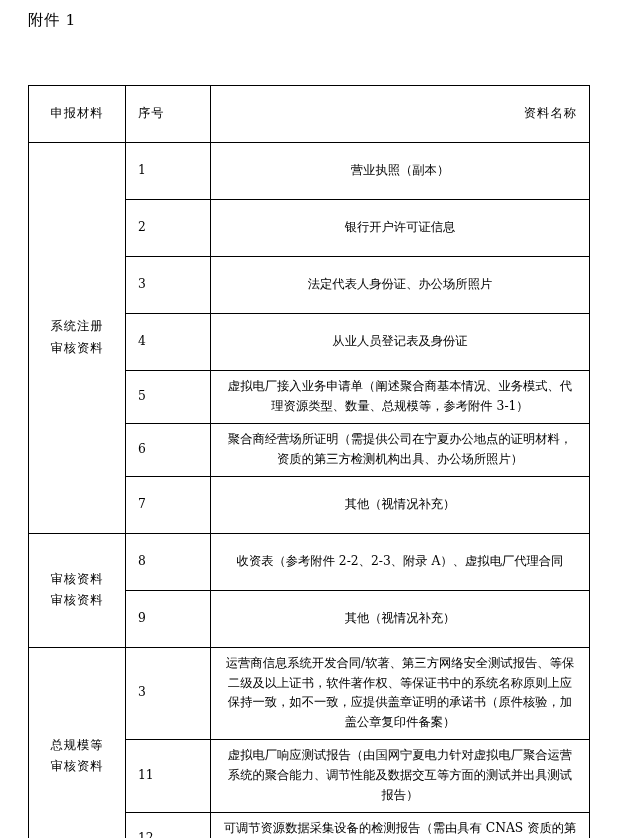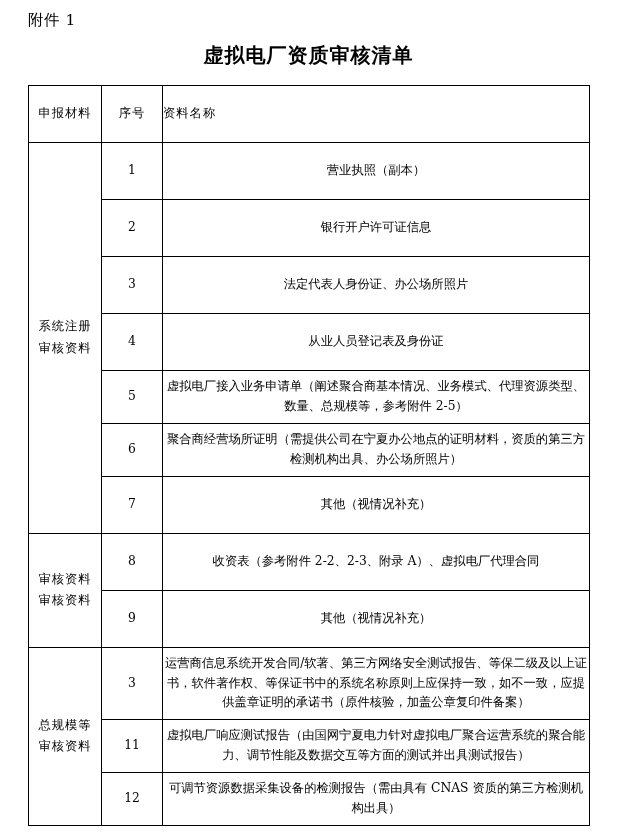--- a/index.html
+++ b/index.html
@@ -46,63 +46,62 @@
     left: 28px;
     top: 85px;
     width: 562px;
     border-collapse: collapse;
     table-layout: fixed;
   }
   table.checklist td {
     border: 1px solid #000000;
     font-size: 12.3px;
     line-height: 1.62;
-    padding: 6px 0;
+    padding: 6px 12px;
     vertical-align: middle;
     font-family: "DejaVu Serif", "Liberation Serif", serif;
   }
   td.col-group {
     width: 72px;
     text-align: center;
     letter-spacing: 1px;
   }
   td.col-no {
     width: 60px;
-    text-align: center;
+    text-align: left;
   }
   td.col-name {
     text-align: center;
     padding-left: 10px;
     padding-right: 10px;
   }
   thead td {
     text-align: center;
     height: 44px;
   }
   td.head-group, td.head-no {
     letter-spacing: 1px;
   }
   td.head-name {
-    text-align: left;
+    text-align: right;
     letter-spacing: 1px;
   }
   .group-cell-inner {
     display: block;
     line-height: 1.75;
   }
   .r-tall td { height: 44px; }
 </style>
 </head>
 <body>
 
 <div class="page">
 
   <div class="attachment-label">附件 1</div>
 
-  <div class="doc-title">虚拟电厂资质审核清单</div>
 
   <table class="checklist">
     <thead>
       <tr>
         <td class="col-group head-group">申报材料</td>
         <td class="col-no head-no">序号</td>
         <td class="col-name head-name">资料名称</td>
       </tr>
     </thead>
     <tbody>
@@ -122,21 +121,21 @@
       <tr class="r-tall">
         <td class="col-no">3</td>
         <td class="col-name">法定代表人身份证、办公场所照片</td>
       </tr>
       <tr class="r-tall">
         <td class="col-no">4</td>
         <td class="col-name">从业人员登记表及身份证</td>
       </tr>
       <tr>
         <td class="col-no">5</td>
-        <td class="col-name">虚拟电厂接入业务申请单（阐述聚合商基本情况、业务模式、代理资源类型、数量、总规模等，参考附件 2-5）</td>
+        <td class="col-name">虚拟电厂接入业务申请单（阐述聚合商基本情况、业务模式、代理资源类型、数量、总规模等，参考附件 3-1）</td>
       </tr>
       <tr>
         <td class="col-no">6</td>
         <td class="col-name">聚合商经营场所证明（需提供公司在宁夏办公地点的证明材料，资质的第三方检测机构出具、办公场所照片）</td>
       </tr>
       <tr class="r-tall">
         <td class="col-no">7</td>
         <td class="col-name">其他（视情况补充）</td>
       </tr>
 

